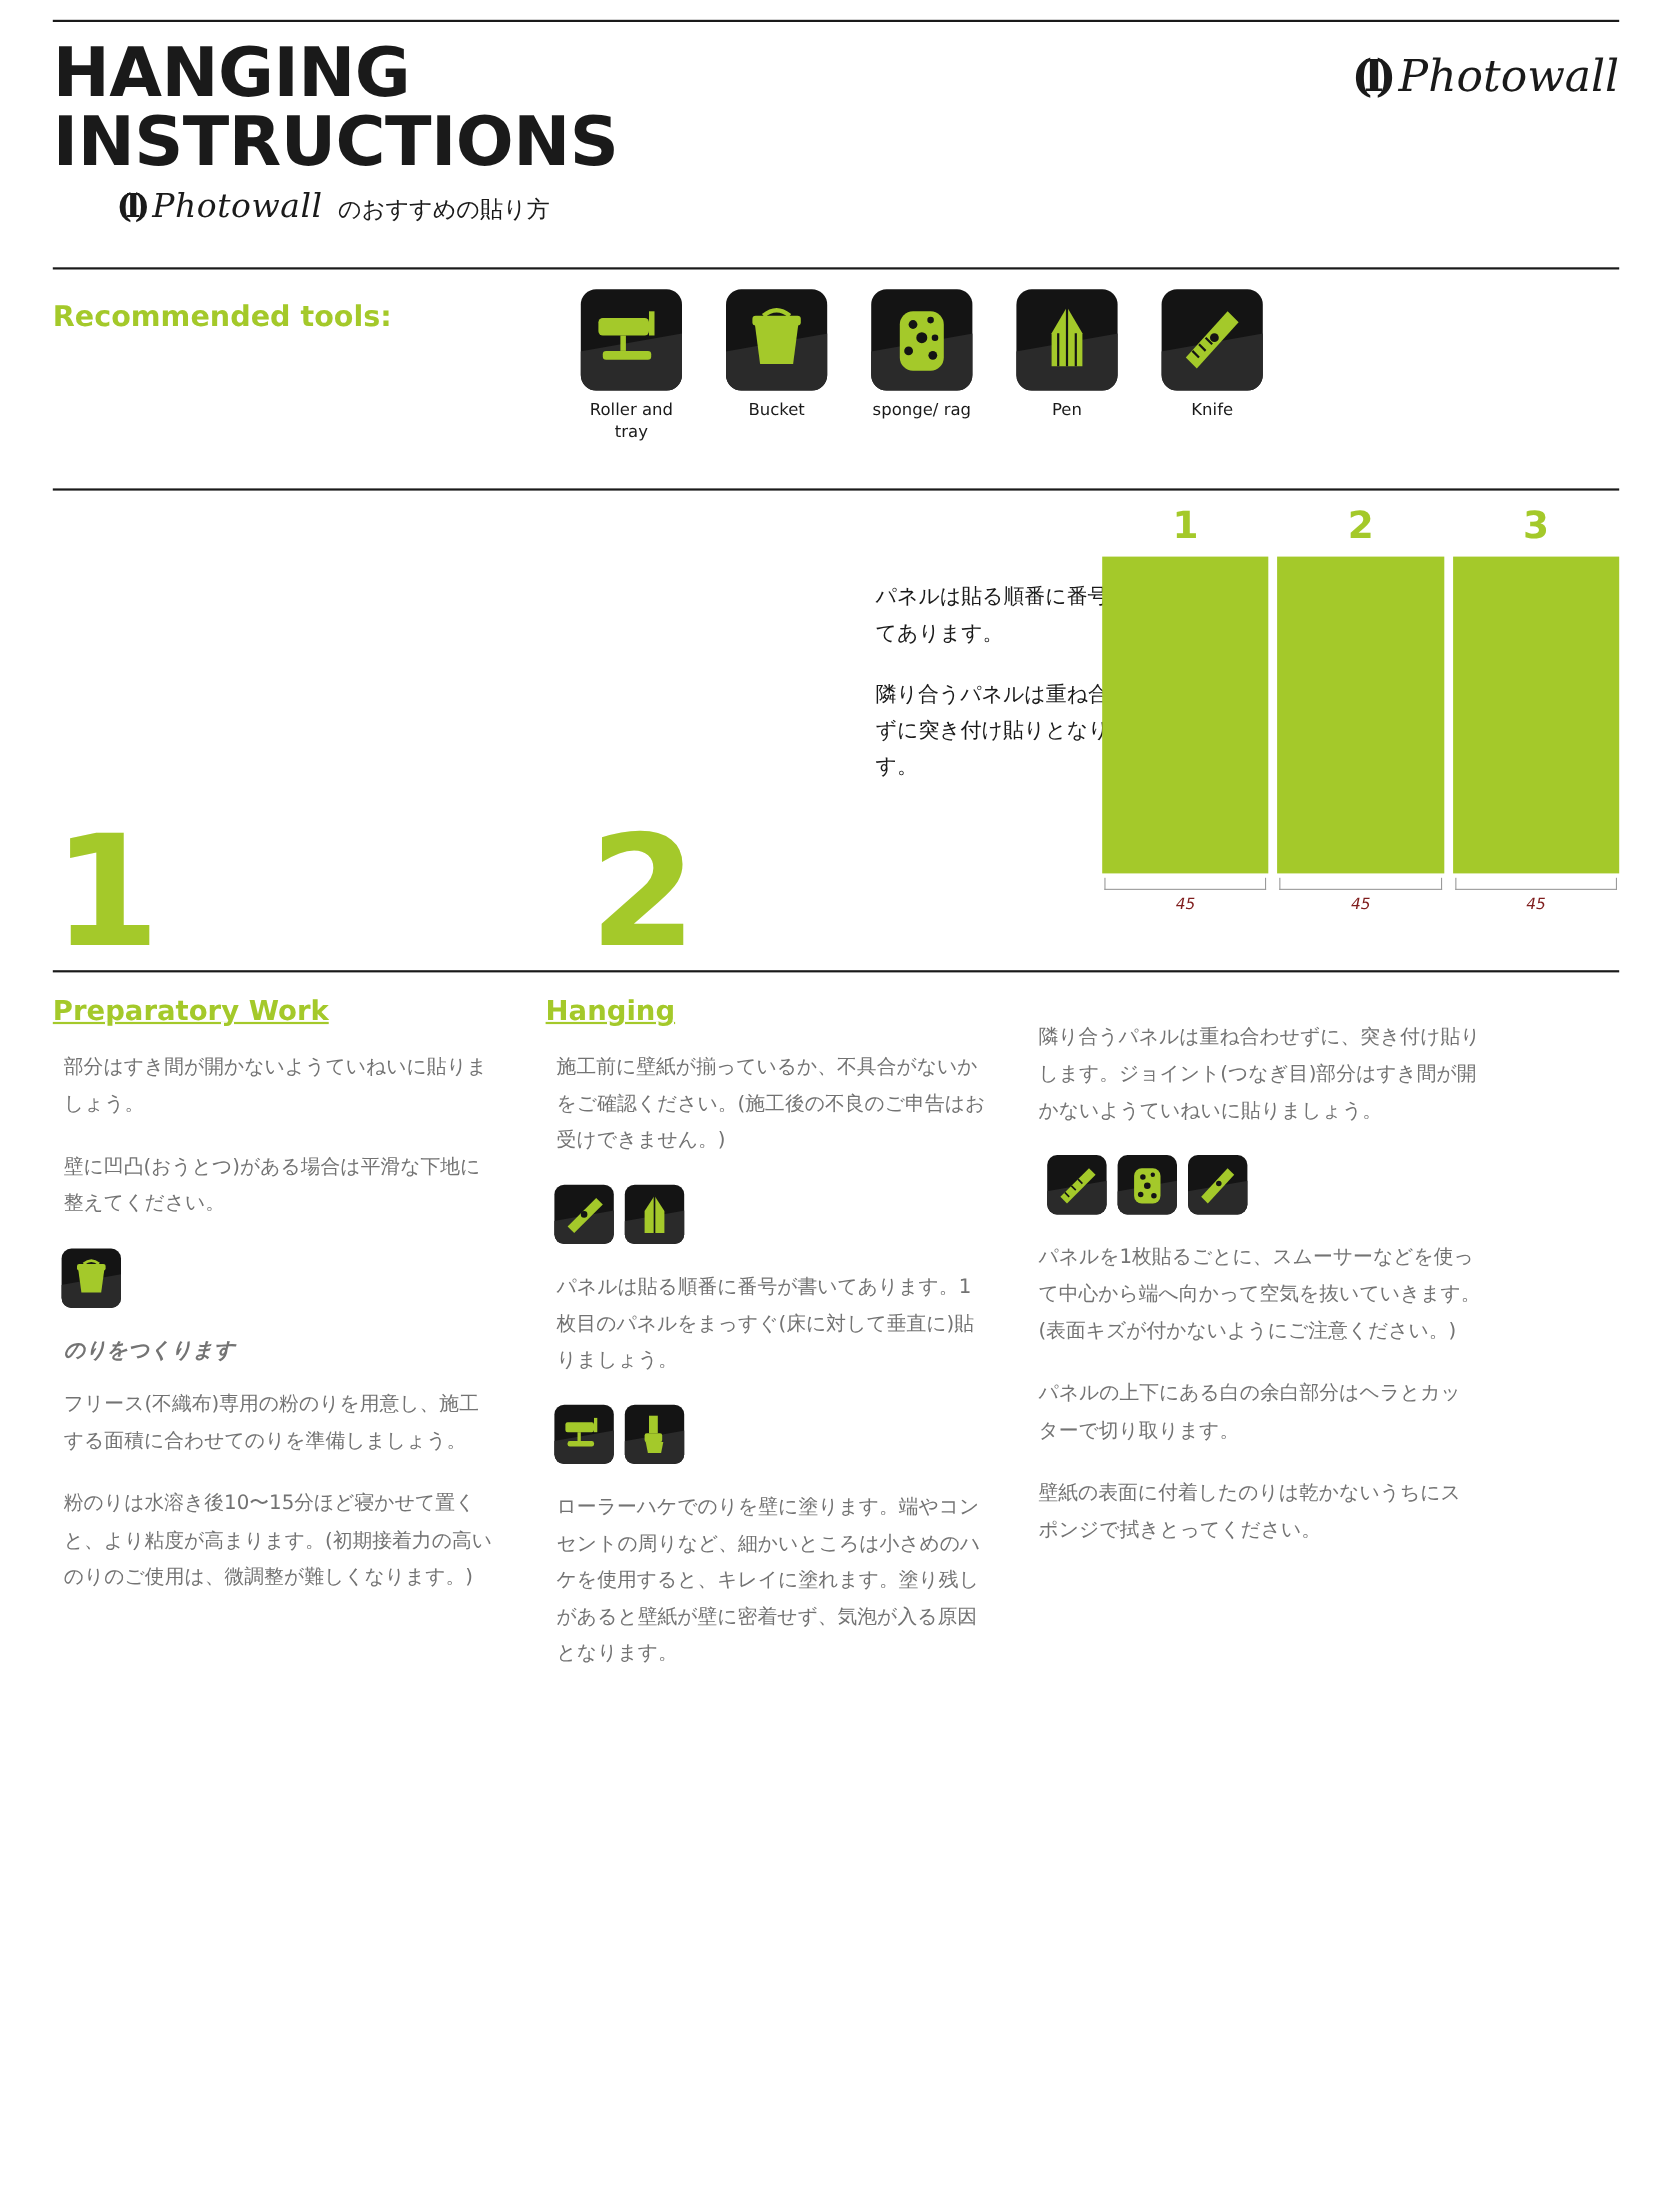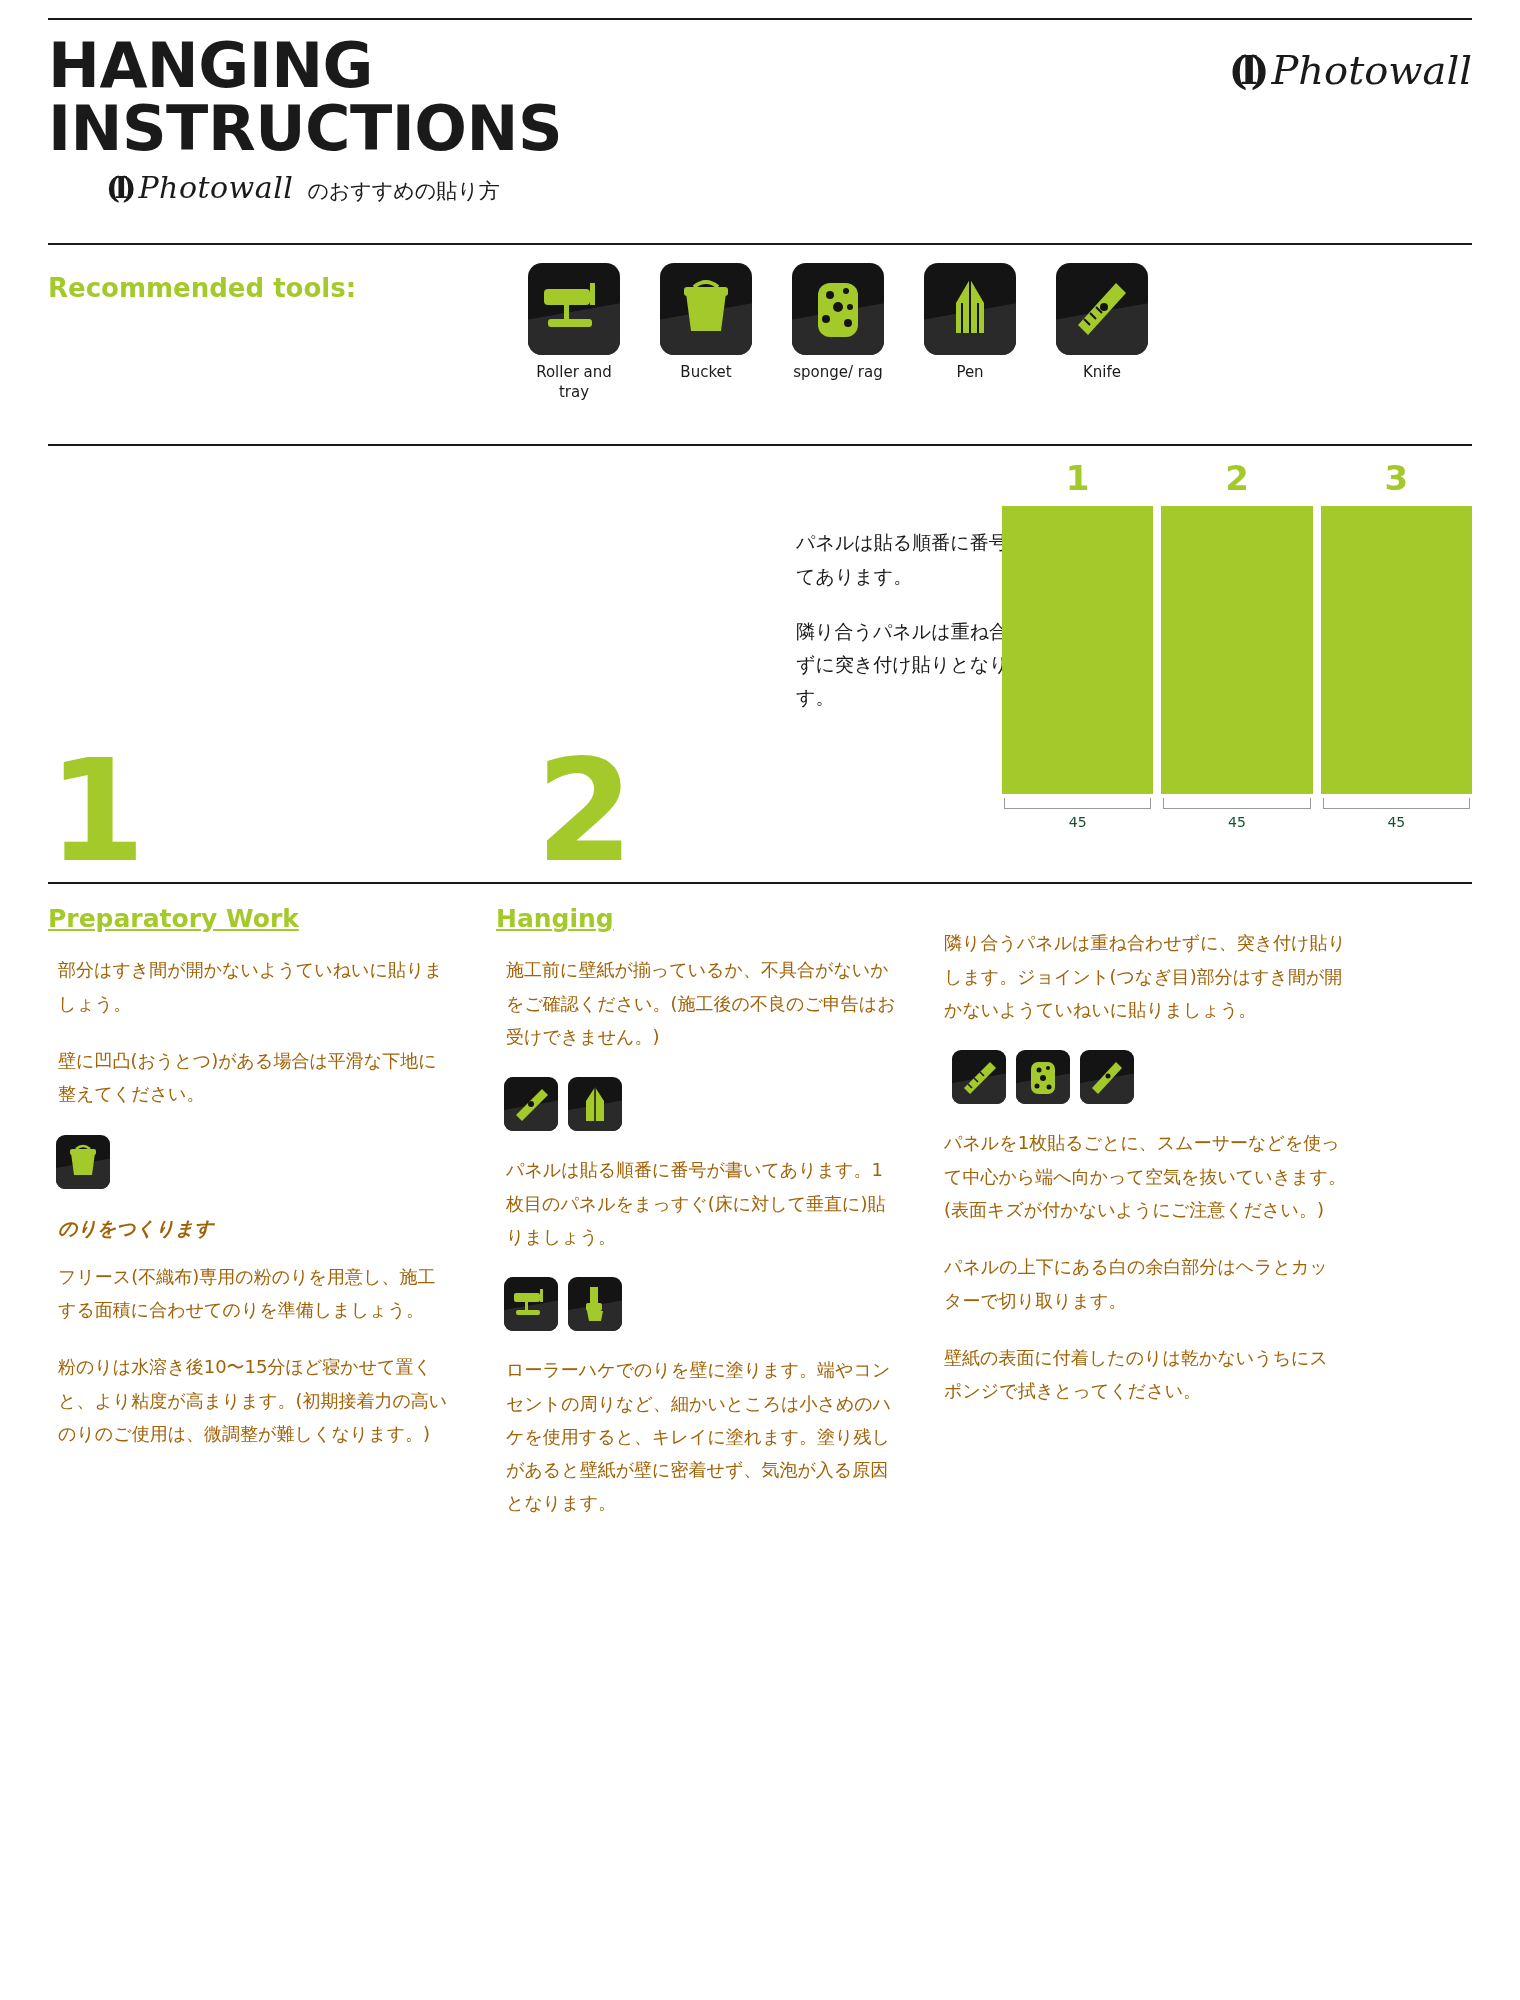--- a/index.html
+++ b/index.html
@@ -192,21 +192,22 @@
     display: flex;
     gap: 8px;
     margin-top: 4px;
   }
   .dim {
     flex: 1;
     text-align: center;
     position: relative;
     padding-top: 16px;
     font-size: 14px;
-    color: #14532d;
+    color: #7f1d1d;
+    font-style: italic;
   }
   .dim::before {
     content: "";
     position: absolute;
     left: 2px; right: 2px; top: 0;
     height: 10px;
     border: 1px solid #9a9a9a;
     border-top: none;
   }
 
@@ -226,21 +227,21 @@
     color: #a4c92a;
     font-weight: bold;
     font-size: 25px;
     margin: 0 0 20px 0;
     text-decoration: underline;
   }
   .col p {
     font-size: 18px;
     line-height: 1.85;
     margin: 0 0 24px 0;
-    color: #a16207;
+    color: #737373;
   }
   .col p.indent { padding-left: 10px; }
   .col .bold-jp {
     font-weight: bold;
     font-size: 19px;
     margin-bottom: 14px;
     font-style: italic;
   }
   .mini-icons {
     display: flex;

